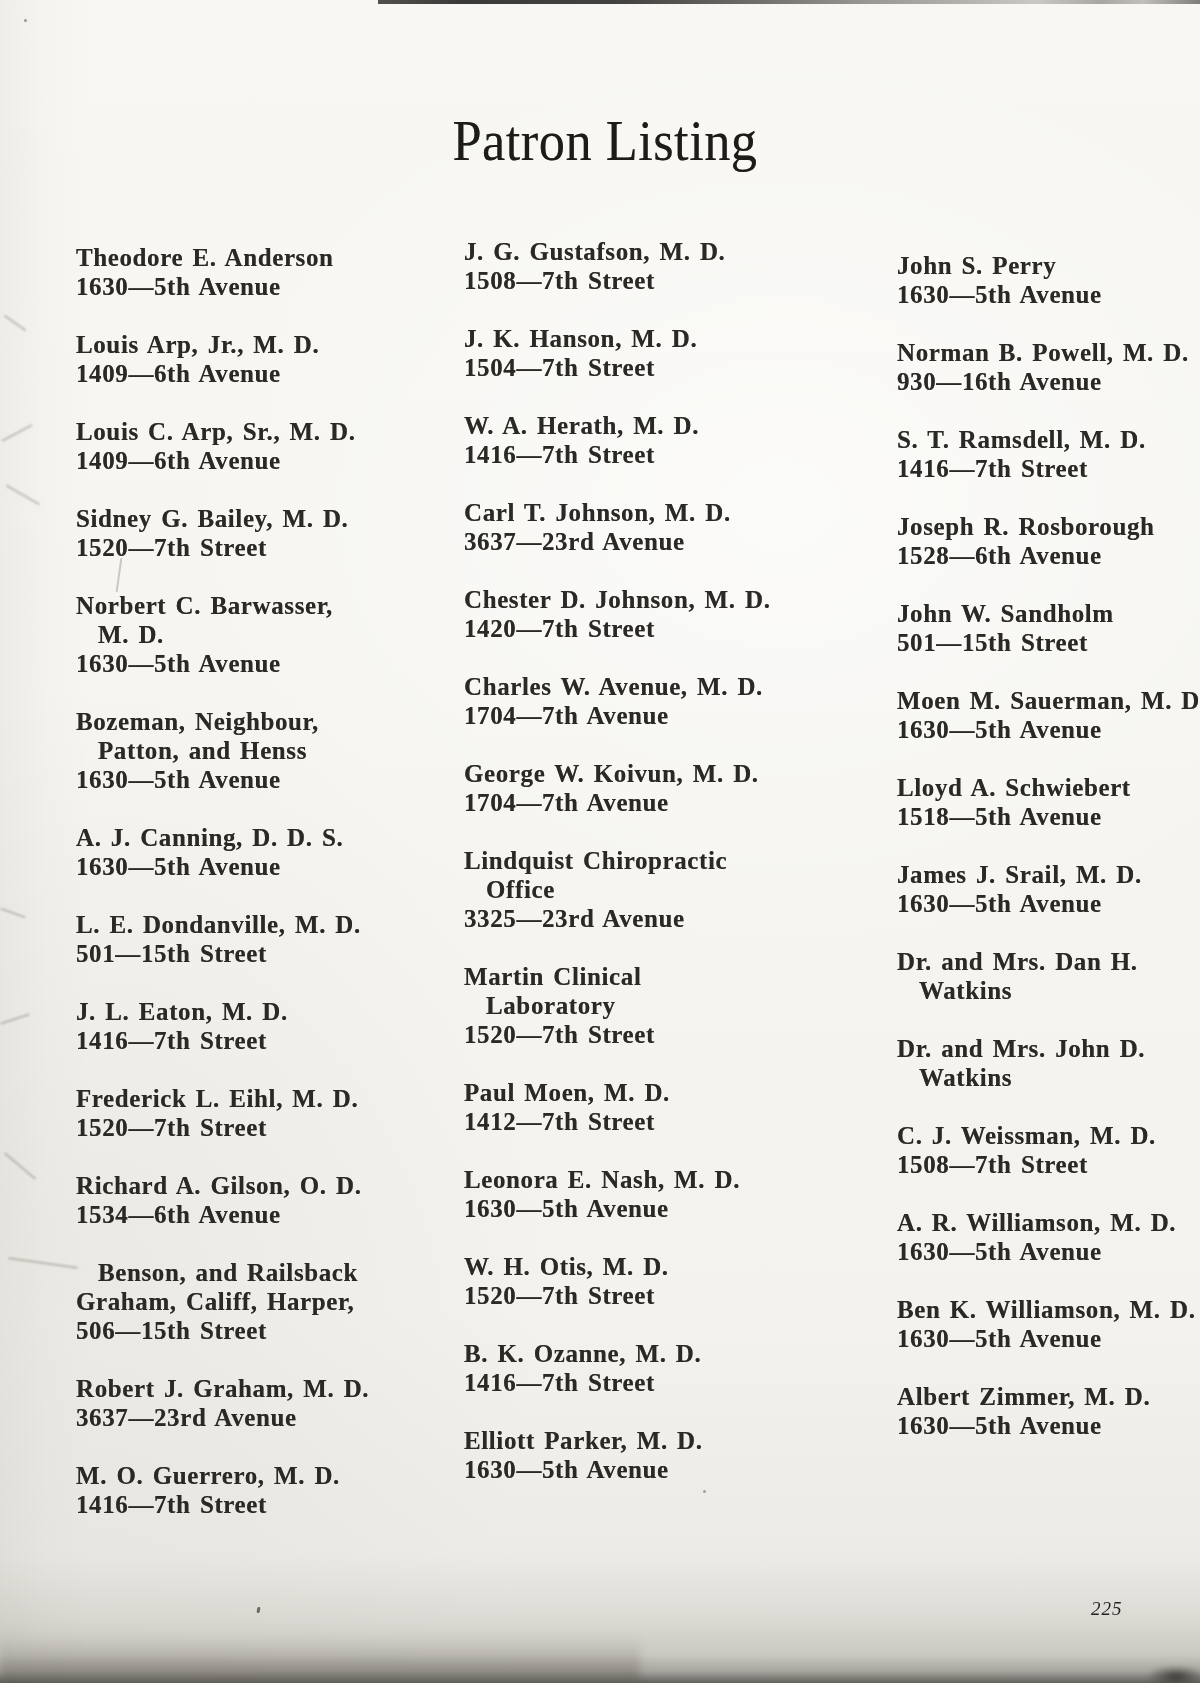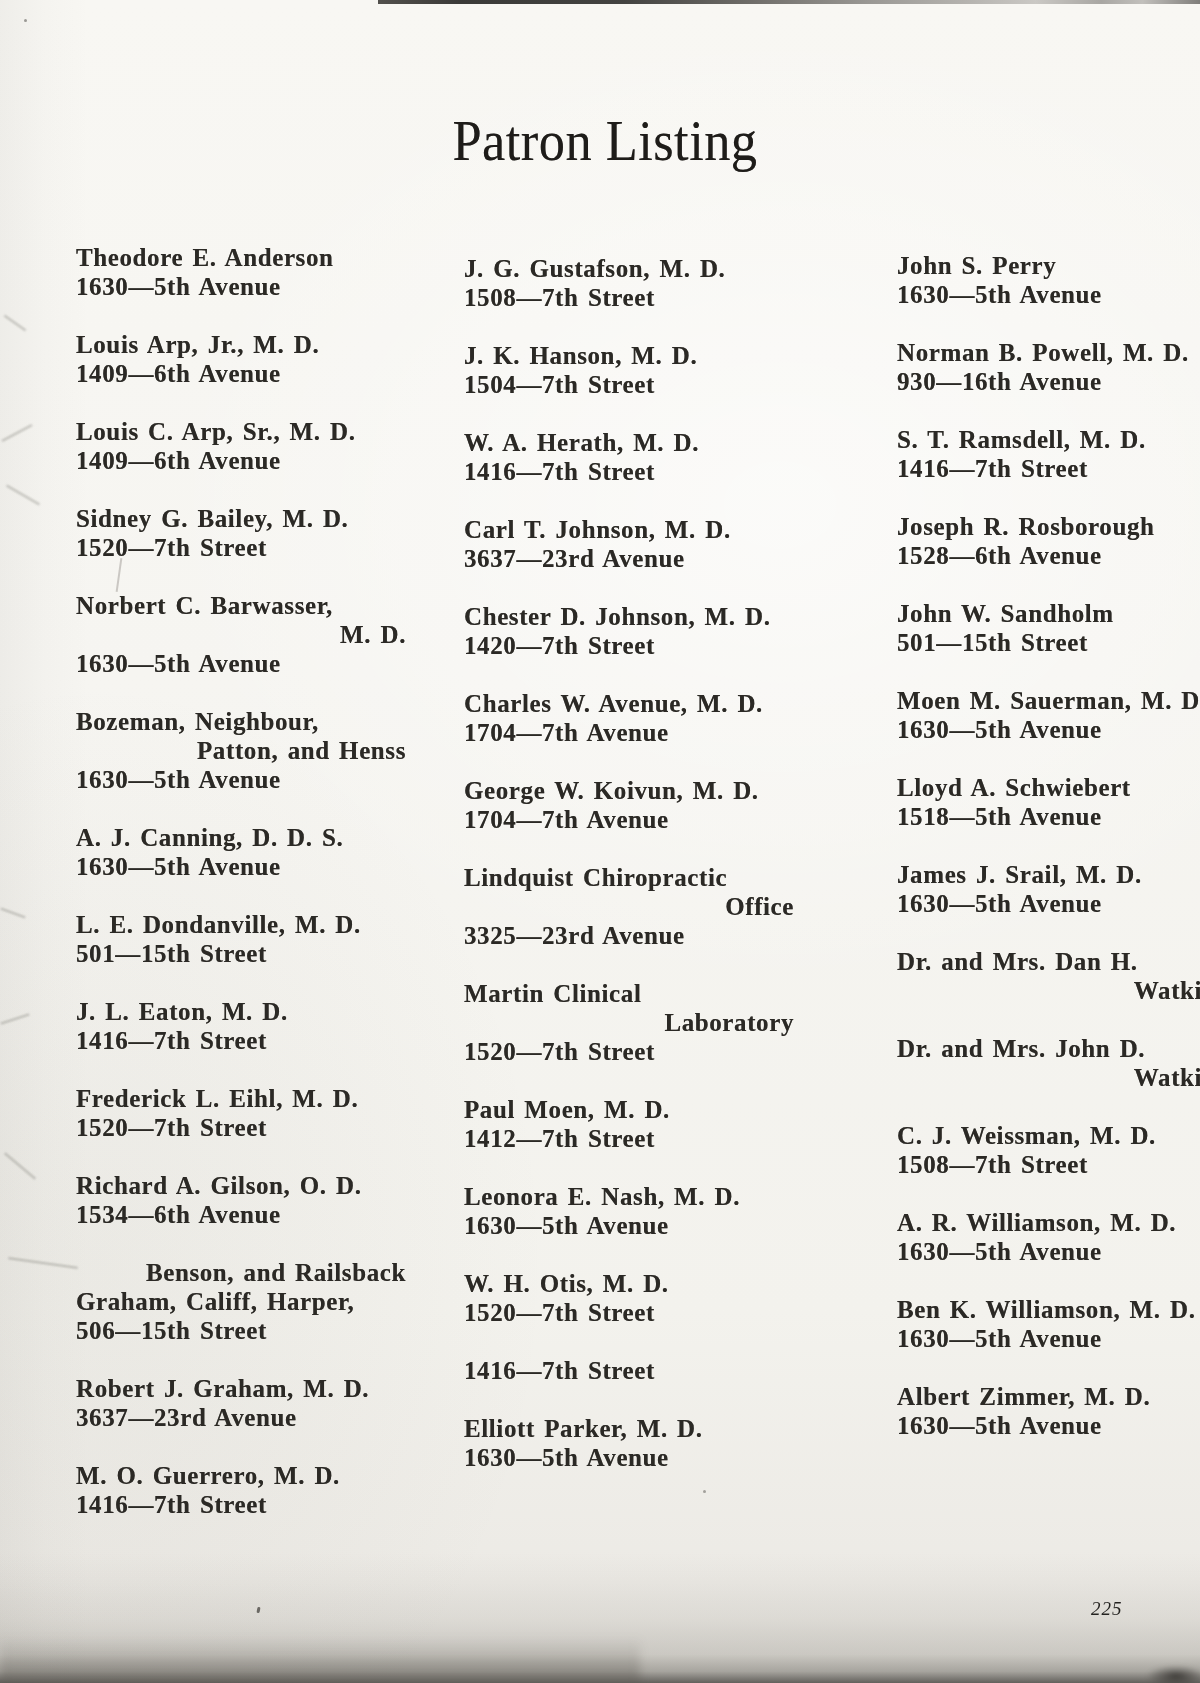--- a/index.html
+++ b/index.html
@@ -36,33 +36,33 @@
     transform: scaleX(0.92);
     color: #1e1c19;
     text-shadow: 0 0 0.6px rgba(30,28,25,0.5);
   }
   .col {
     position: absolute;
     width: 330px;
     font-weight: bold;
   }
   .col1 { left: 76px;  top: 243px; }
-  .col2 { left: 464px; top: 254px; }
+  .col2 { left: 464px; top: 237px; }
   .col3 { left: 860px; top: 251px; margin-left: 37px; }
   .entry { margin: 0 0 29px 0; }
   .line {
     font-size: 25px;
     line-height: 29px;
     letter-spacing: 0.6px;
     word-spacing: 2.5px;
     color: #2b2925;
     white-space: nowrap;
     text-shadow: 0 0 0.5px rgba(43,41,37,0.55);
   }
-  .line.indent { padding-left: 22px; text-align: right; }
+  .line.indent { padding-left: 22px; }
   .pageno {
     position: absolute;
     left: 1091px;
     top: 1598px;
     font-size: 19px;
     font-style: italic;
     letter-spacing: 1px;
     color: #1c1b19;
   }
   
@@ -234,20 +234,21 @@
       </div>
       <div class="entry">
         <div class="line">Leonora E. Nash, M. D.</div>
         <div class="line">1630—5th Avenue</div>
       </div>
       <div class="entry">
         <div class="line">W. H. Otis, M. D.</div>
         <div class="line">1520—7th Street</div>
       </div>
       <div class="entry">
+        <div class="line">B. K. Ozanne, M. D.</div>
         <div class="line">1416—7th Street</div>
       </div>
       <div class="entry">
         <div class="line">Elliott Parker, M. D.</div>
         <div class="line">1630—5th Avenue</div>
       </div>
     </div>
   <div class="col col3" id="col-2">
       <div class="entry">
         <div class="line">John S. Perry</div>

